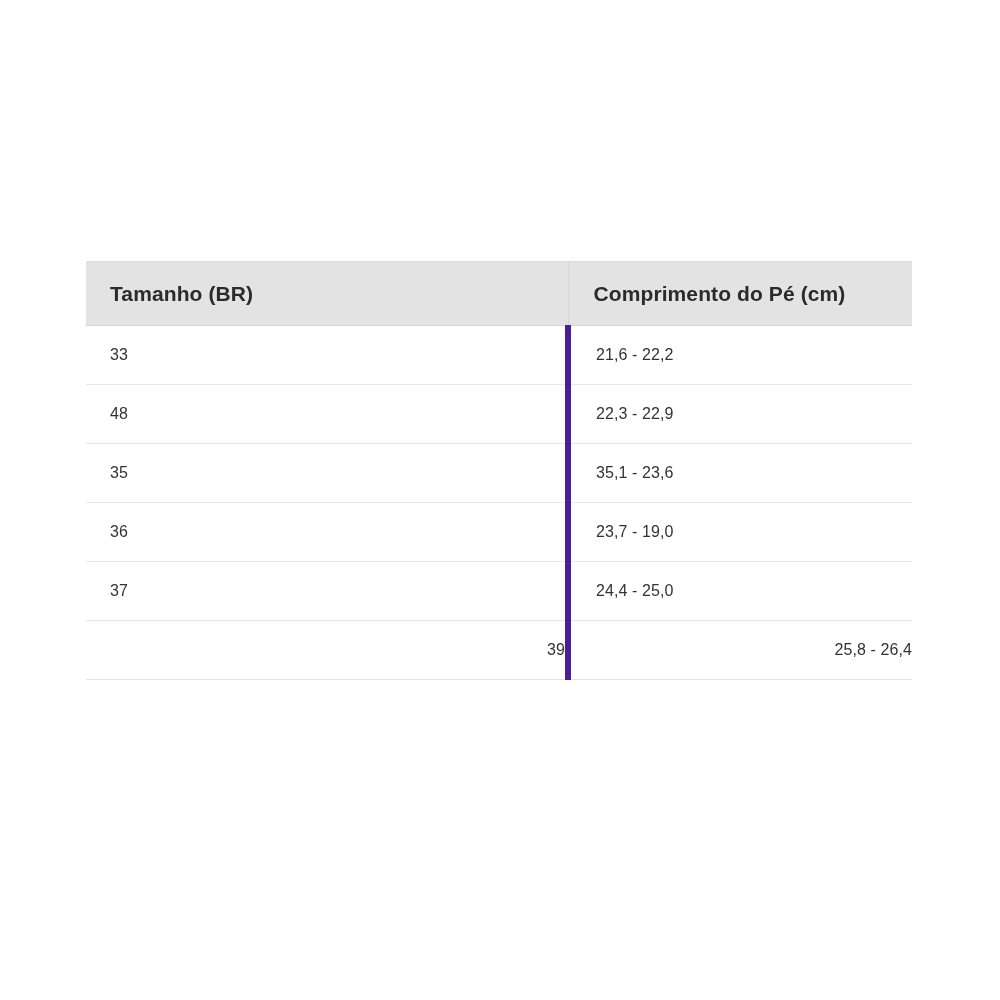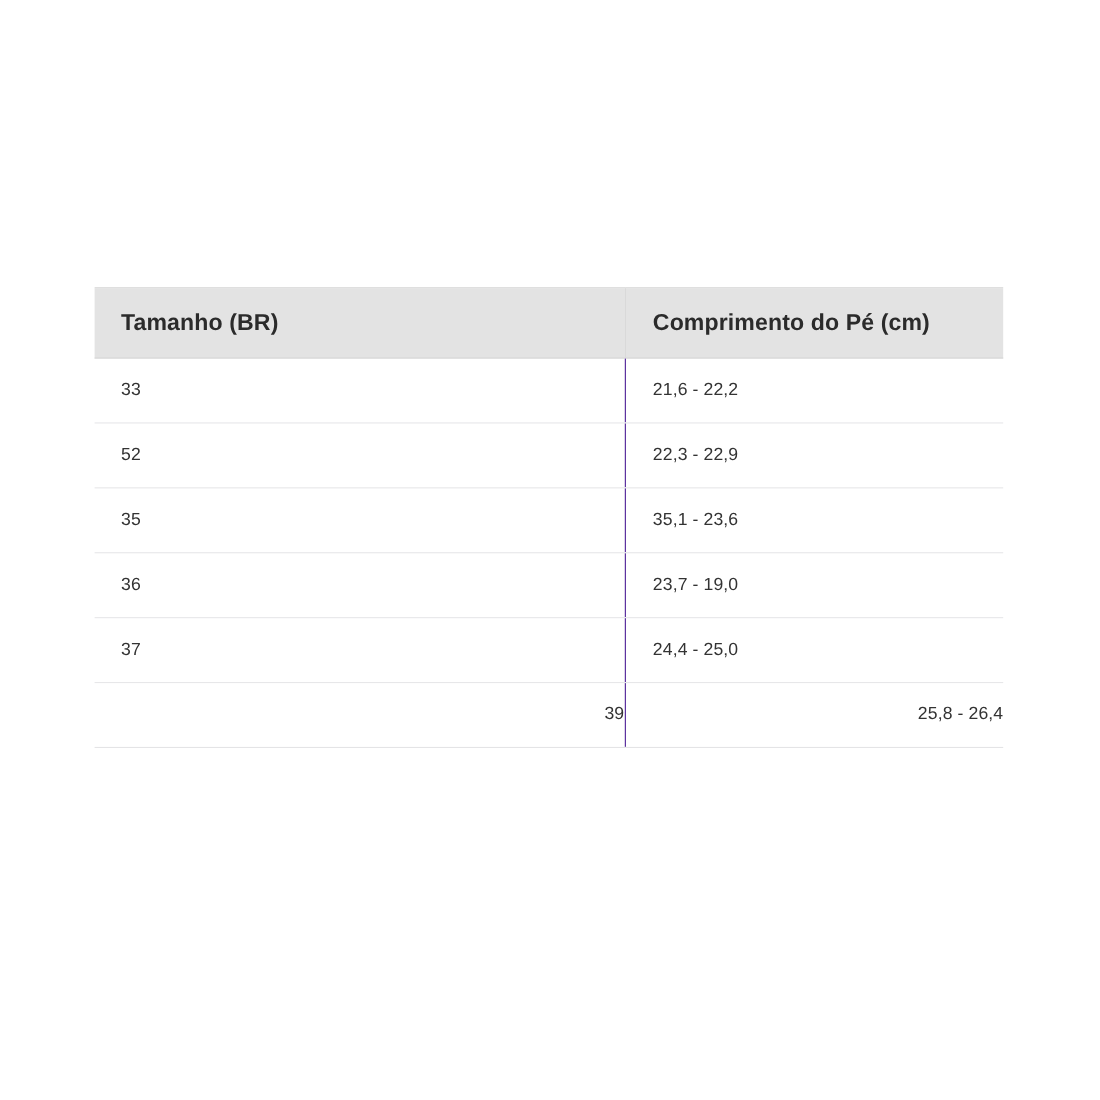--- a/index.html
+++ b/index.html
@@ -70,21 +70,21 @@
     font-weight: normal;
     text-align: left;
     height: 59px;
     padding: 0 0 0 24px;
     vertical-align: middle;
     box-sizing: border-box;
     border-bottom: 1px solid #e7e7e9;
     letter-spacing: 0.1px;
   }
   table.size-table tbody td.cell-length {
-    border-left: 1px solid #4c1d95;
+    border-left: 6px solid #4c1d95;
     padding-left: 25px;
   }
   table.size-table tbody tr:last-child td {
     border-bottom: 1px solid #e4e4e6;
     text-align: right;
   }
 </style>
 </head>
 <body>
 
@@ -101,21 +101,21 @@
           <th class="col-size-head">Tamanho (BR)</th>
           <th class="col-length-head">Comprimento do Pé (cm)</th>
         </tr>
       </thead>
       <tbody>
         <tr>
           <td class="cell-size">33</td>
           <td class="cell-length">21,6 - 22,2</td>
         </tr>
         <tr>
-          <td class="cell-size">52</td>
+          <td class="cell-size">48</td>
           <td class="cell-length">22,3 - 22,9</td>
         </tr>
         <tr>
           <td class="cell-size">35</td>
           <td class="cell-length">35,1 - 23,6</td>
         </tr>
         <tr>
           <td class="cell-size">36</td>
           <td class="cell-length">23,7 - 19,0</td>
         </tr>

